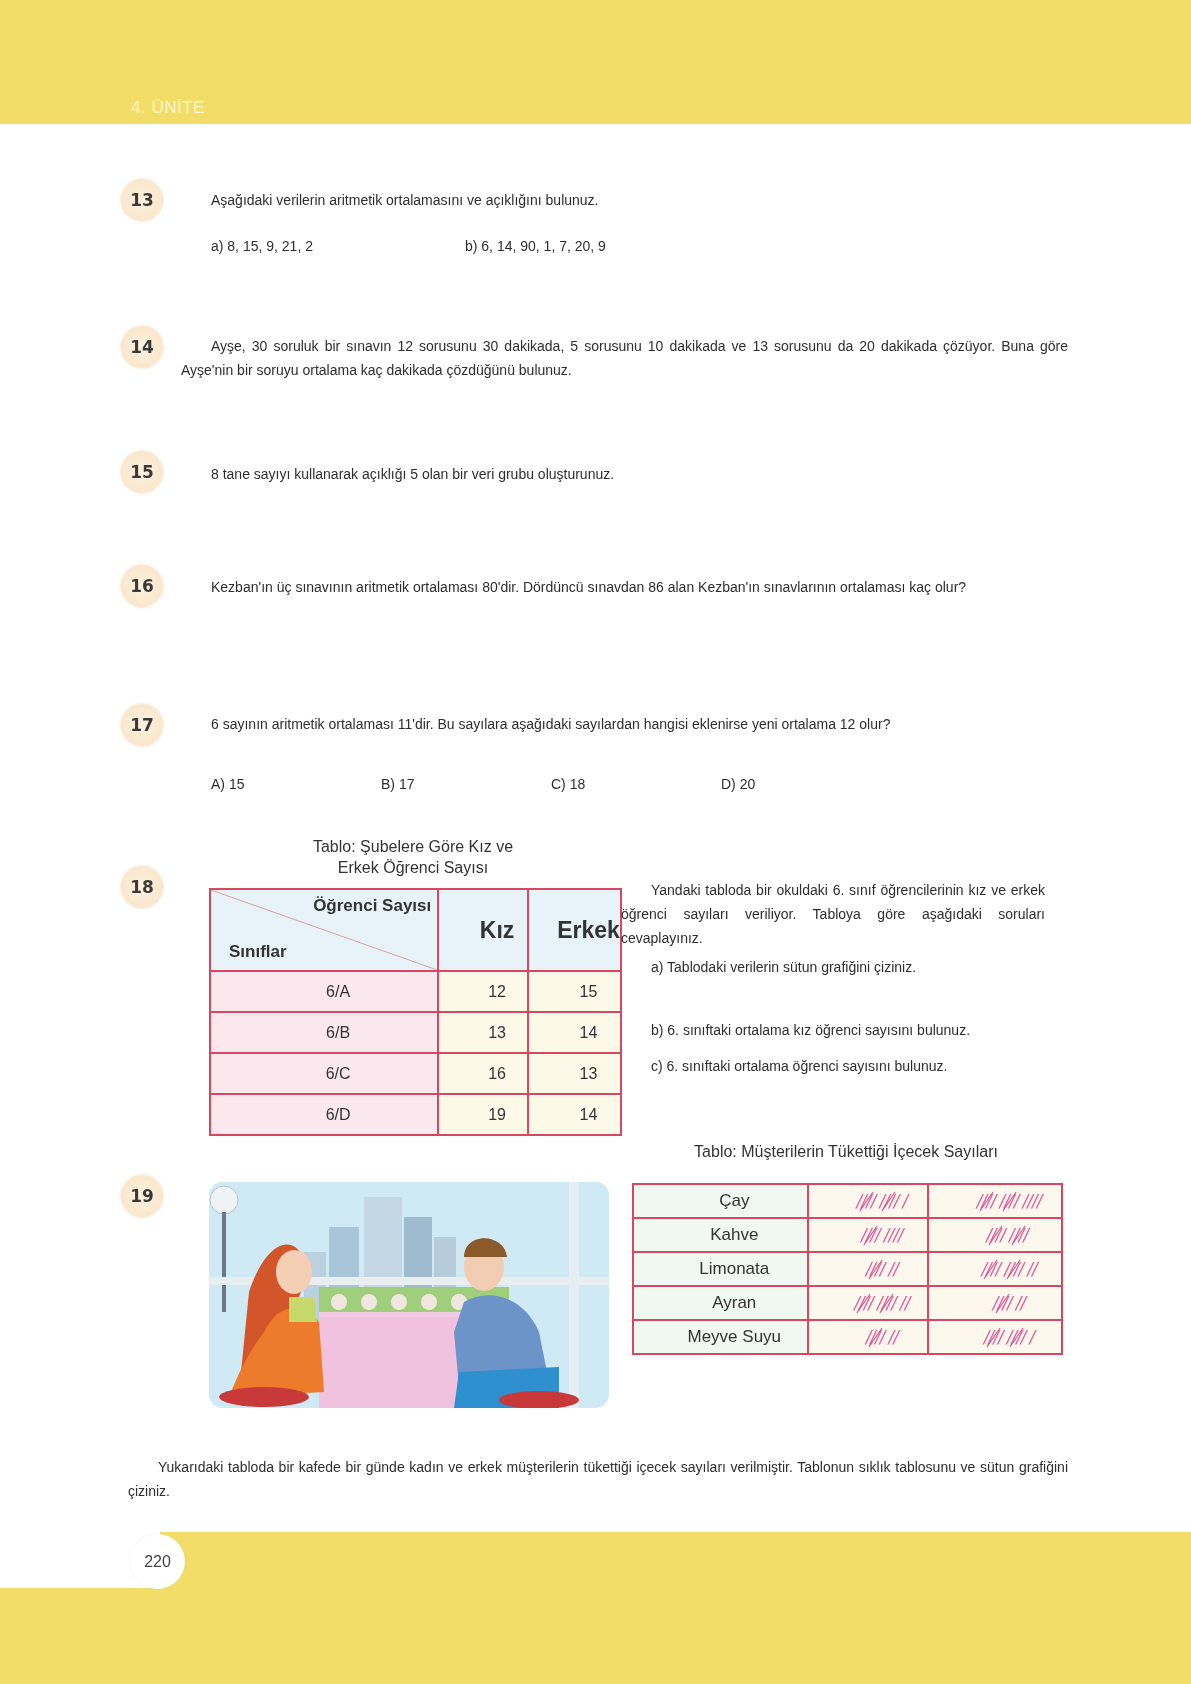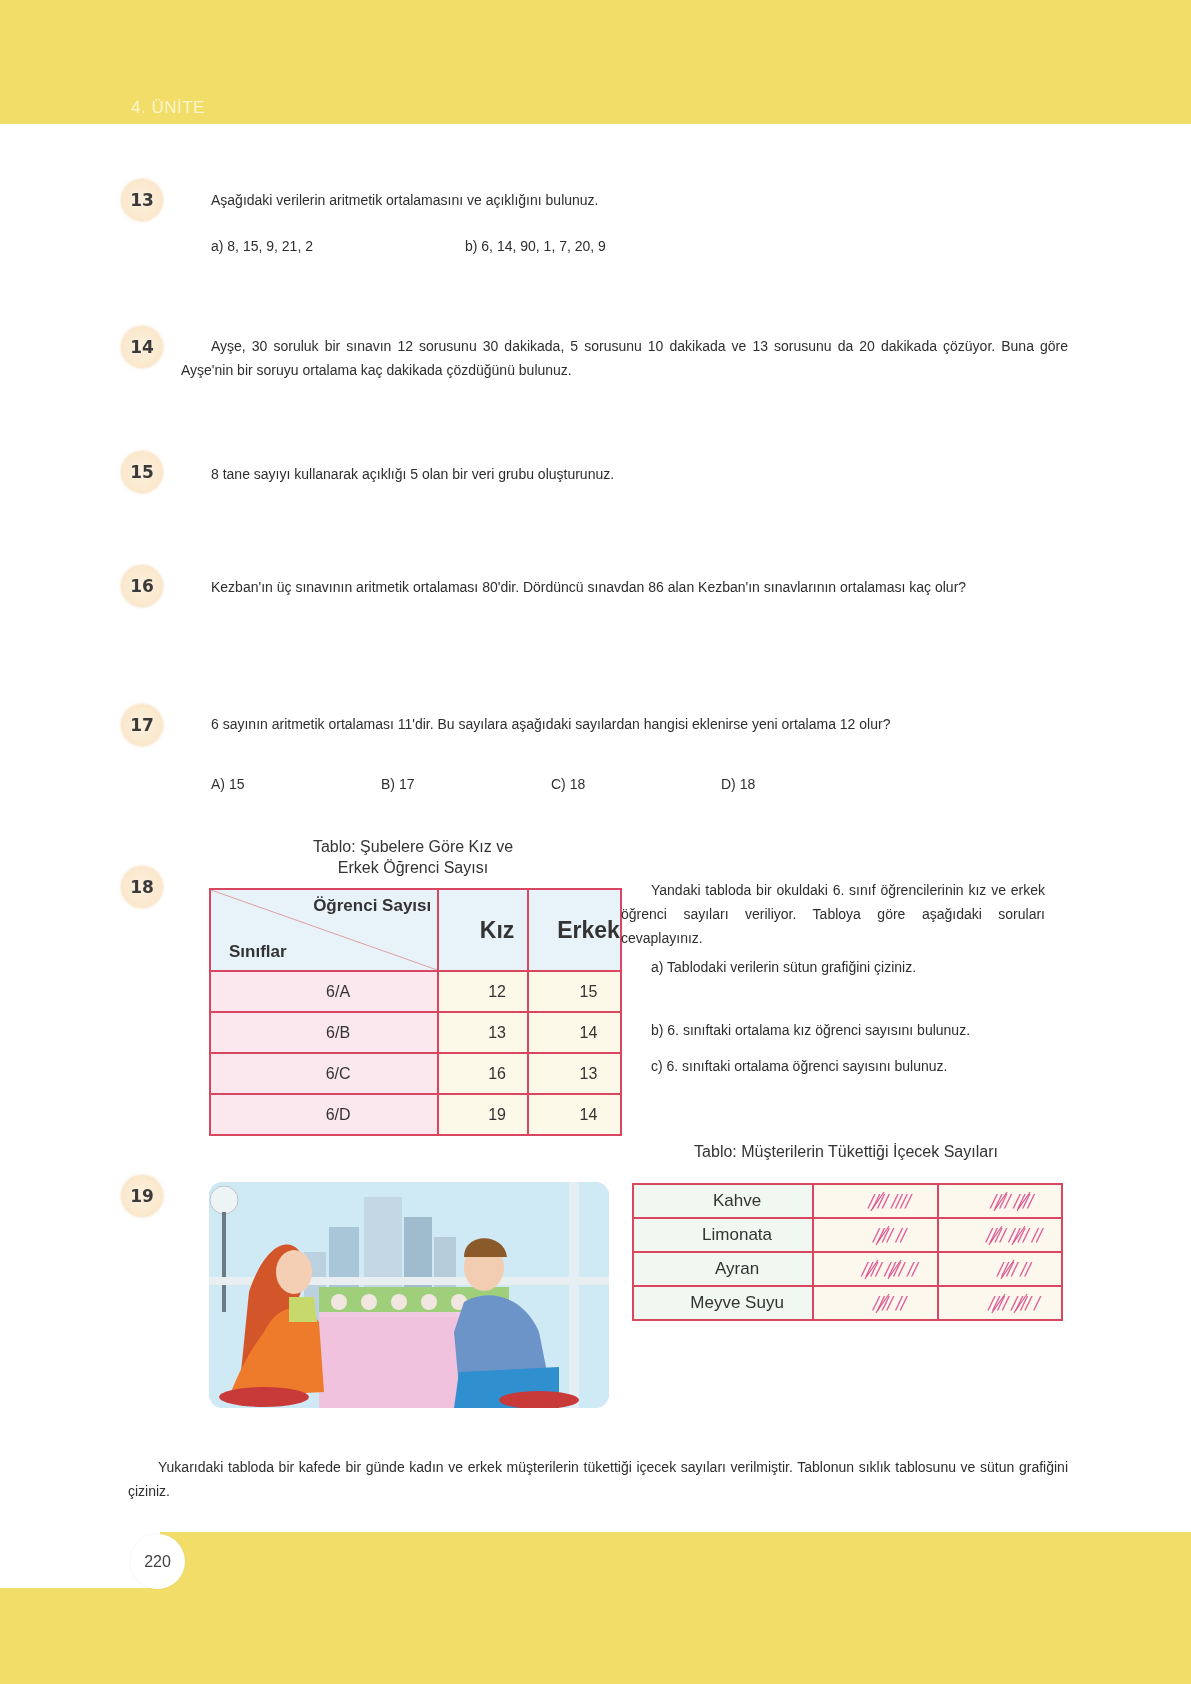--- a/index.html
+++ b/index.html
@@ -72,21 +72,21 @@
 <div class="text" style="left:211px; top:462px;">8 tane sayıyı kullanarak açıklığı 5 olan bir veri grubu oluşturunuz.</div>
 
 <div class="q-badge" style="left:121px; top:565px;">16</div>
 <div class="text just indent" style="left:181px; top:575px; width:887px;">Kezban'ın üç sınavının aritmetik ortalaması 80'dir. Dördüncü sınavdan 86 alan Kezban'ın sınavlarının ortalaması kaç olur?</div>
 
 <div class="q-badge" style="left:121px; top:704px;">17</div>
 <div class="text just indent" style="left:181px; top:712px; width:887px;">6 sayının aritmetik ortalaması 11'dir. Bu sayılara aşağıdaki sayılardan hangisi eklenirse yeni ortalama 12 olur?</div>
 <div class="text" style="left:211px; top:772px;">A) 15</div>
 <div class="text" style="left:381px; top:772px;">B) 17</div>
 <div class="text" style="left:551px; top:772px;">C) 18</div>
-<div class="text" style="left:721px; top:772px;">D) 18</div>
+<div class="text" style="left:721px; top:772px;">D) 20</div>
 
 <div class="q-badge" style="left:121px; top:866px;">18</div>
 <div class="caption" style="left:268px; top:836px; width:290px;">
   <div>Tablo: Şubelere Göre Kız ve</div>
   <div>Erkek Öğrenci Sayısı</div>
 </div>
 
 <table class="grid" id="t18">
   <tbody>
       <tr>
@@ -161,20 +161,25 @@
     <path d="M250 190 L350 185 L350 226 L245 226 Z" fill="#2f8fcf"></path>
     <ellipse cx="330" cy="218" rx="40" ry="9" fill="#c8393a"></ellipse>
   </svg>
 </div>
 
 <div class="caption" style="left:636px; top:1141px; width:420px;text-align:center;">Tablo: Müşterilerin Tükettiği İçecek Sayıları</div>
 
 <table class="grid" id="t19">
   <tbody>
   <tr>
+    <td class="rowlbl">Çay</td>
+    <td class="cell"><span class="tally"><span class="five">////</span><span class="five">////</span>/</span></td>
+    <td class="cell"><span class="tally"><span class="five">////</span><span class="five">////</span>////</span></td>
+  </tr>
+  <tr>
     <td class="rowlbl">Kahve</td>
     <td class="cell"><span class="tally"><span class="five">////</span>////</span></td>
     <td class="cell"><span class="tally"><span class="five">////</span><span class="five">////</span></span></td>
   </tr>
   <tr>
     <td class="rowlbl">Limonata</td>
     <td class="cell"><span class="tally"><span class="five">////</span>//</span></td>
     <td class="cell"><span class="tally"><span class="five">////</span><span class="five">////</span>//</span></td>
   </tr>
   <tr>

